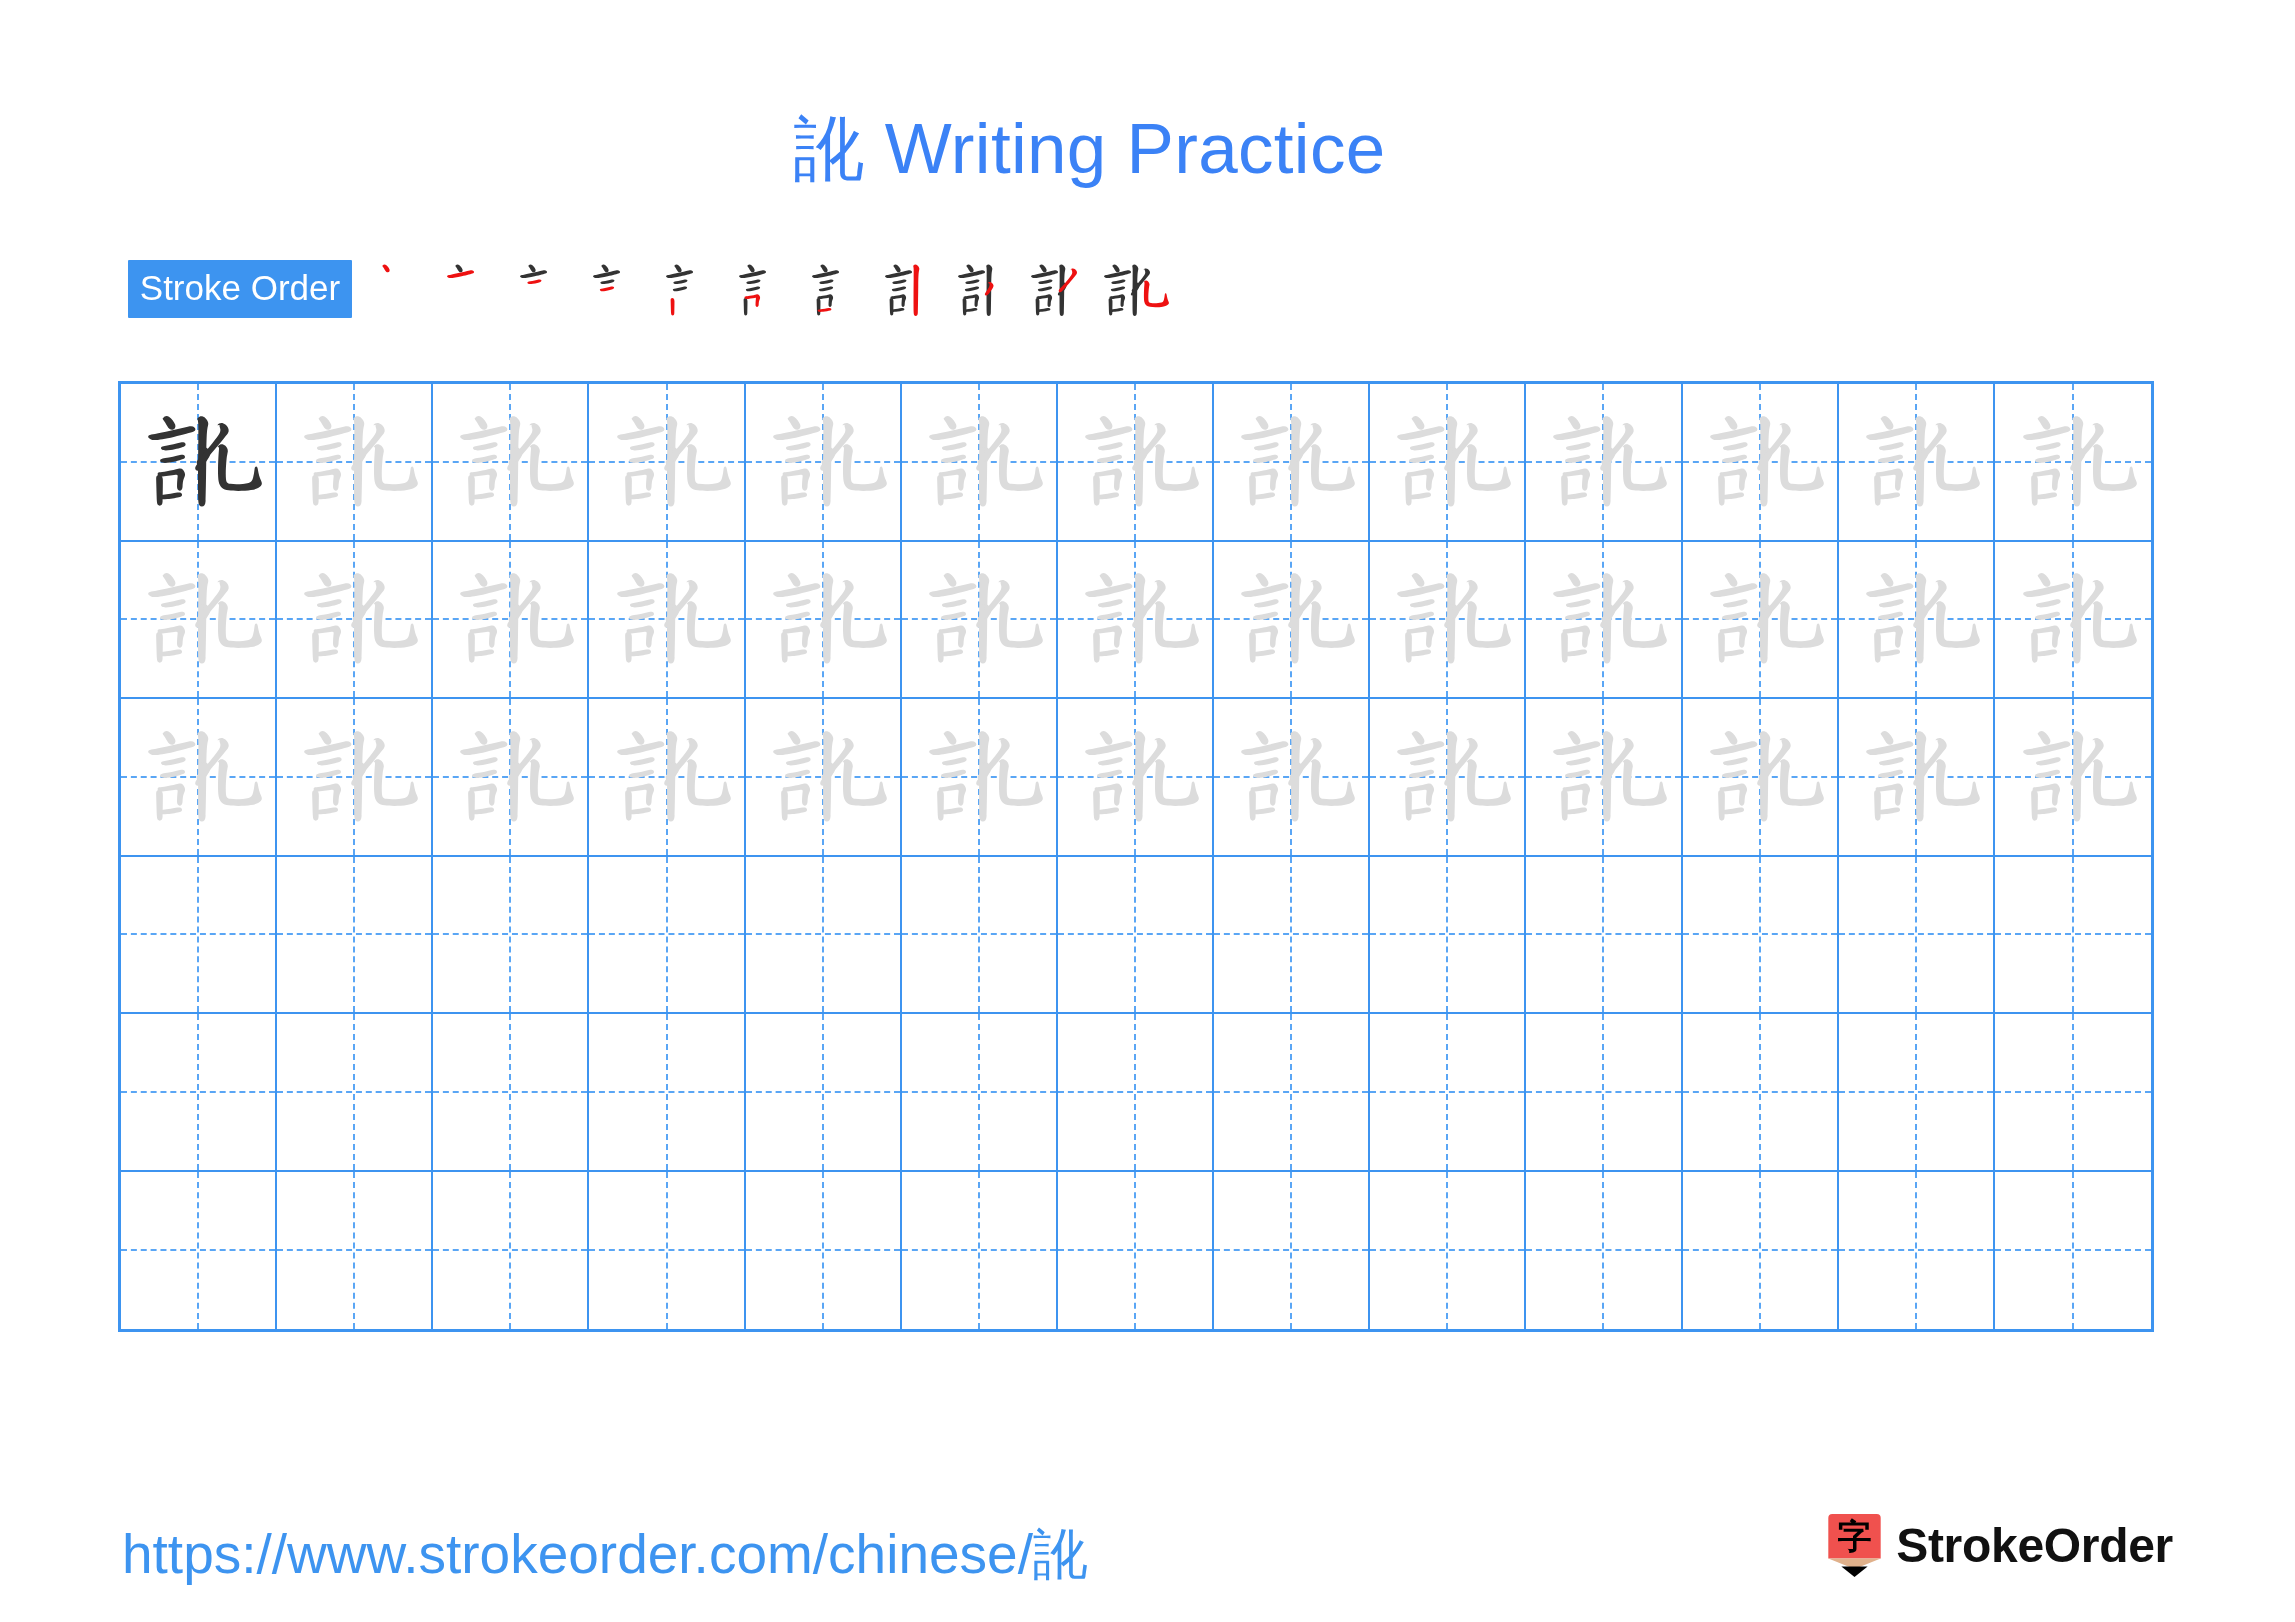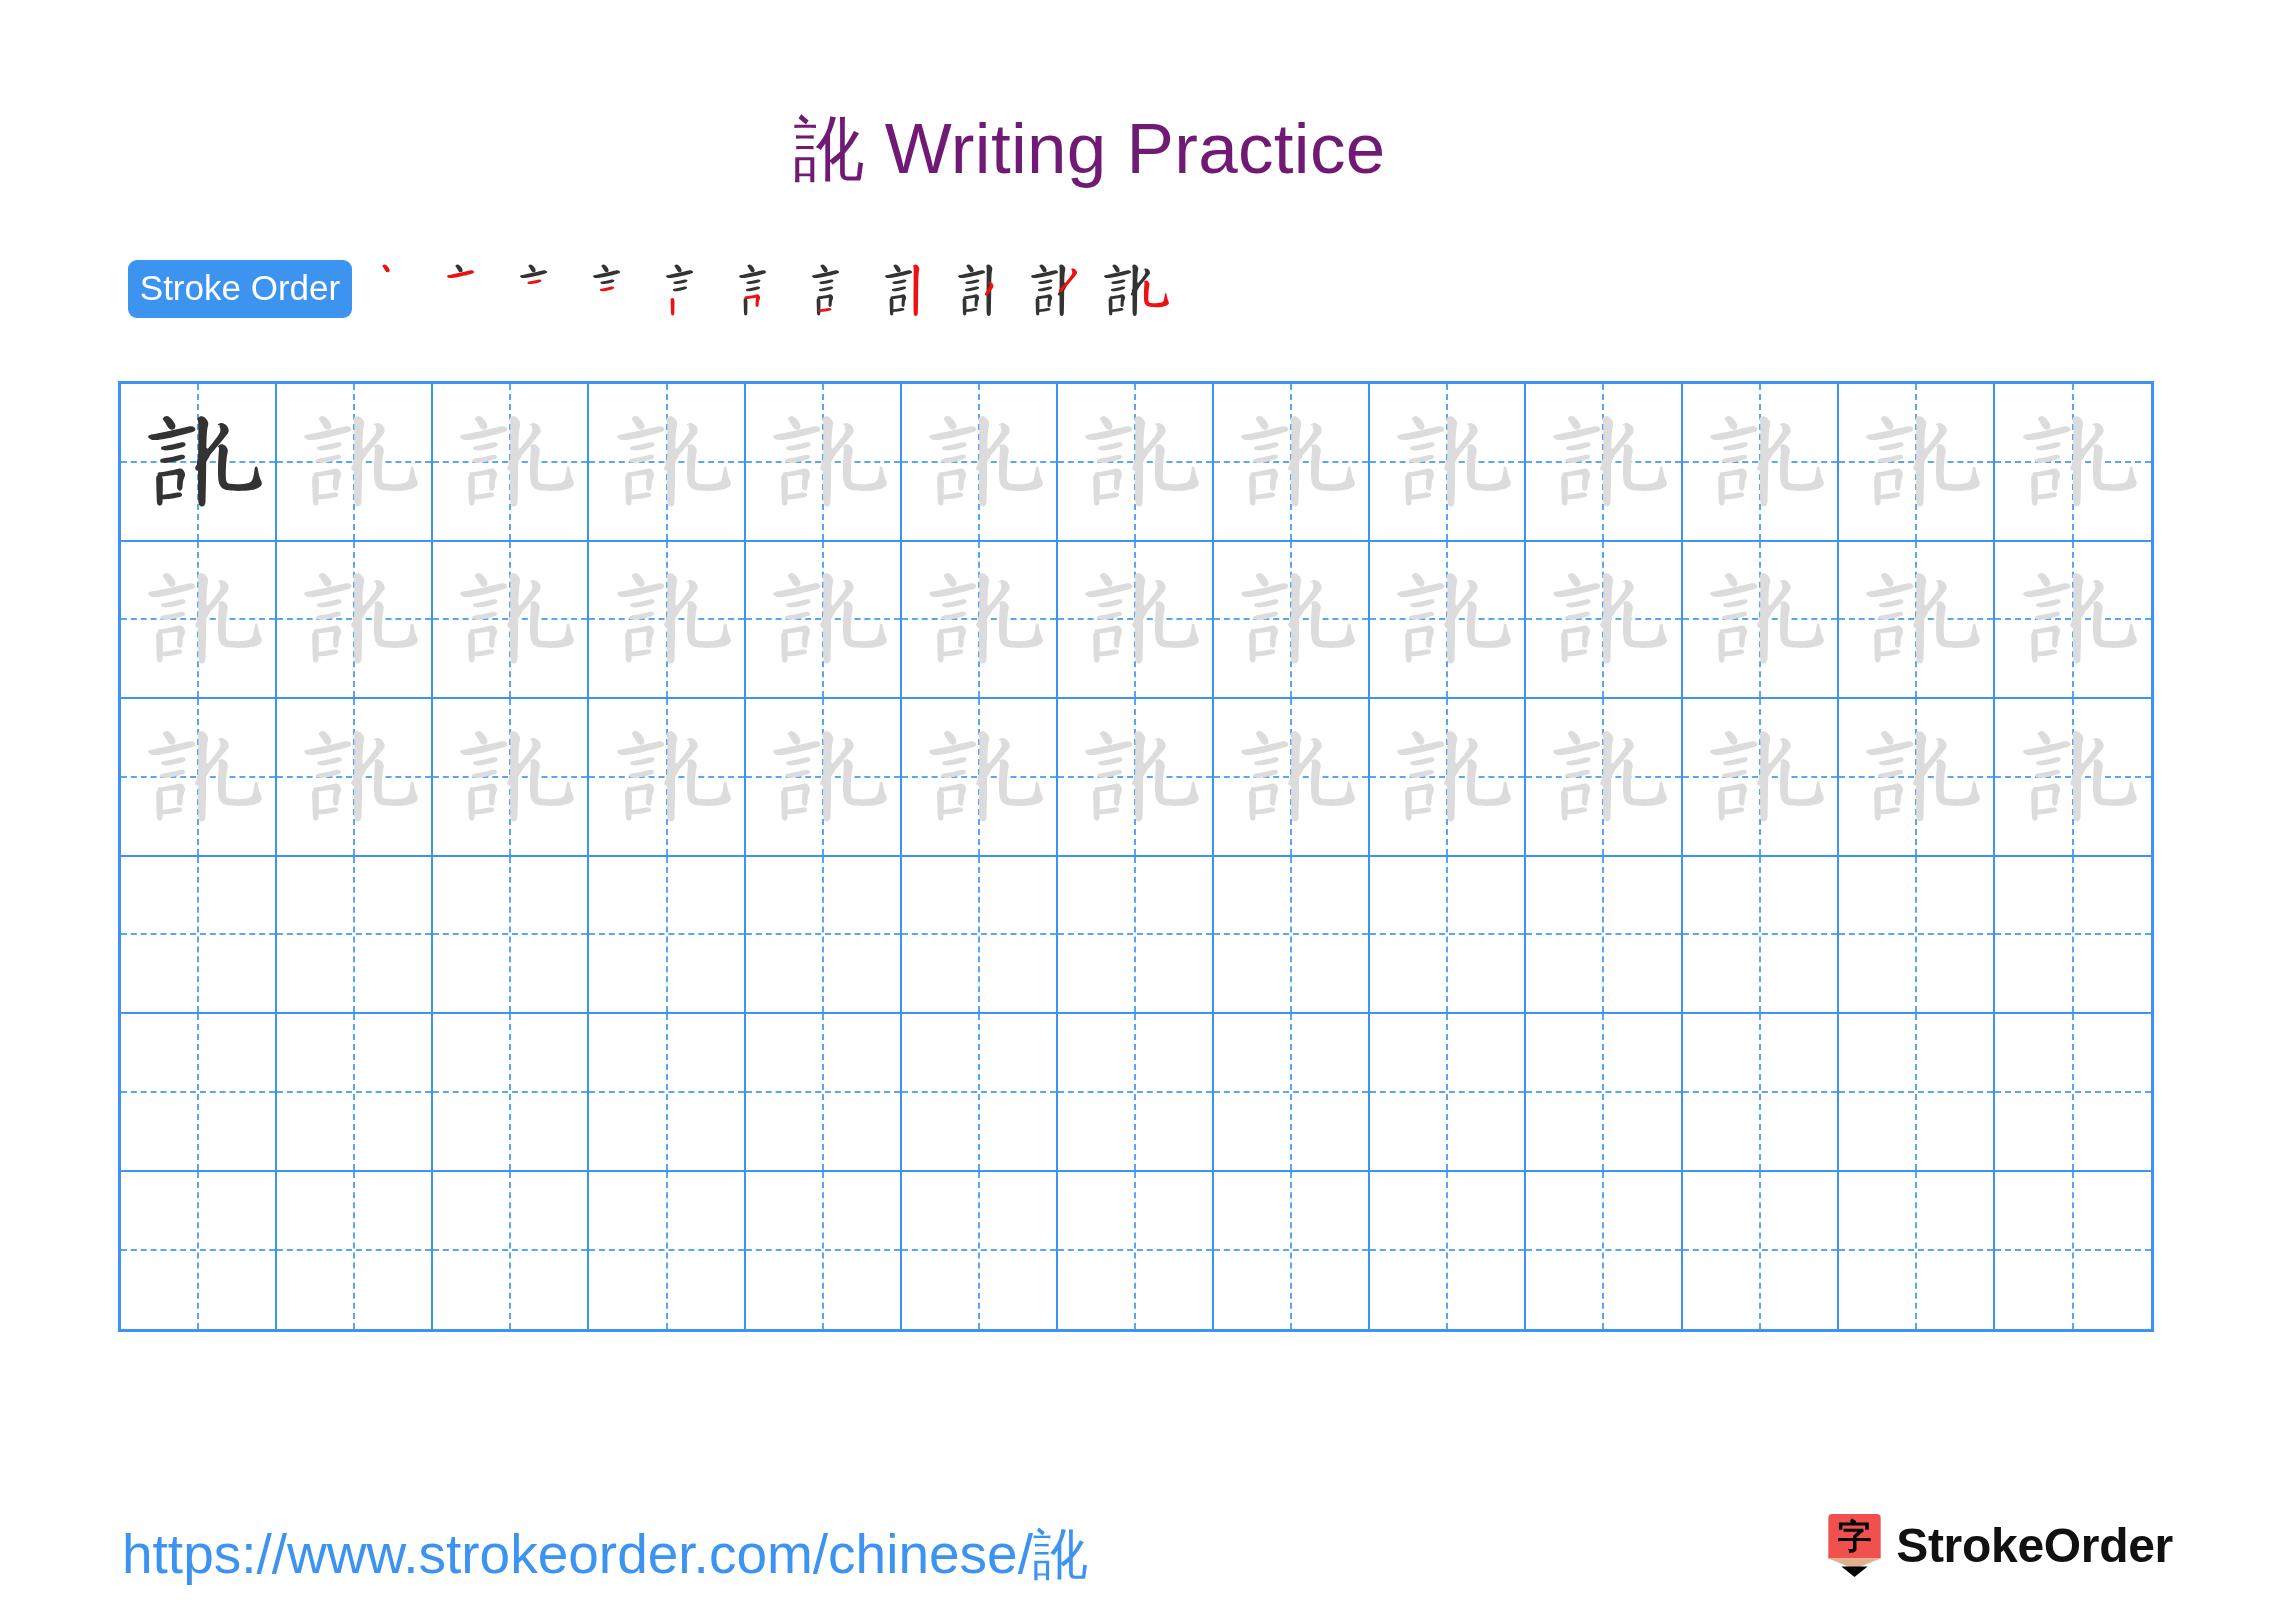--- a/index.html
+++ b/index.html
@@ -11,38 +11,38 @@
     overflow:hidden;
   }
 
   
   #title{
     position:absolute;
     top:113px;left:0;width:2179px;
     text-align:center;
     font-size:71px;
     font-weight:400;
-    color:#701a75;
+    color:#3b82f6;
     letter-spacing:0.3px;
     line-height:1;
     white-space:nowrap;
   }
 
   
   #stroke-order-row{
     position:absolute;
     top:253px;left:128px;
     height:72px;
     display:flex;
     align-items:center;
   }
   #stroke-order-badge{
     background:#3d94f0;
     color:#ffffff;
-    border-radius:9px;
+    border-radius:1px;
     font-size:35px;
     line-height:1;
     padding:10.5px 11.8px 13px 11.8px;
     white-space:nowrap;
     font-weight:400;
   }
   #stroke-steps{
     display:flex;
     align-items:flex-start;
     margin-left:14.4px;

